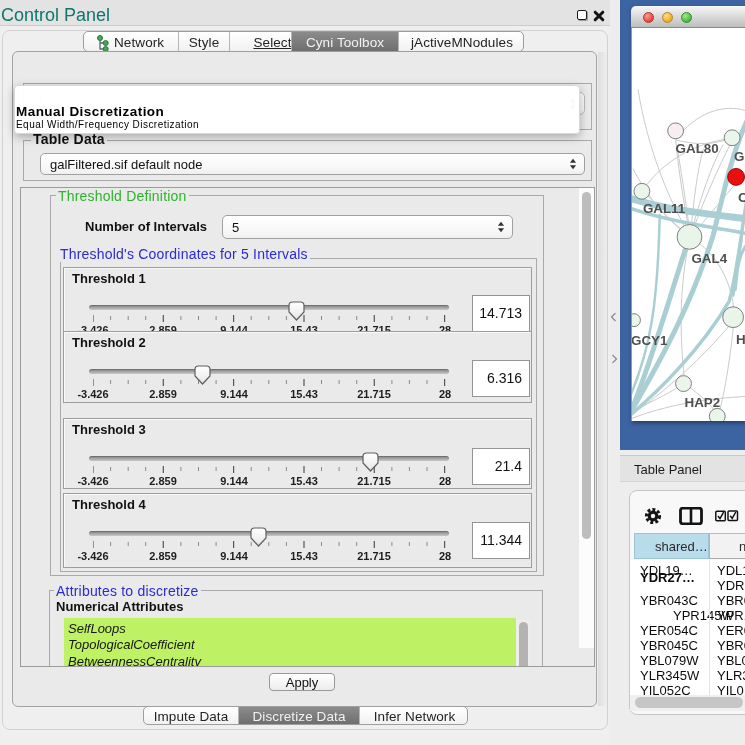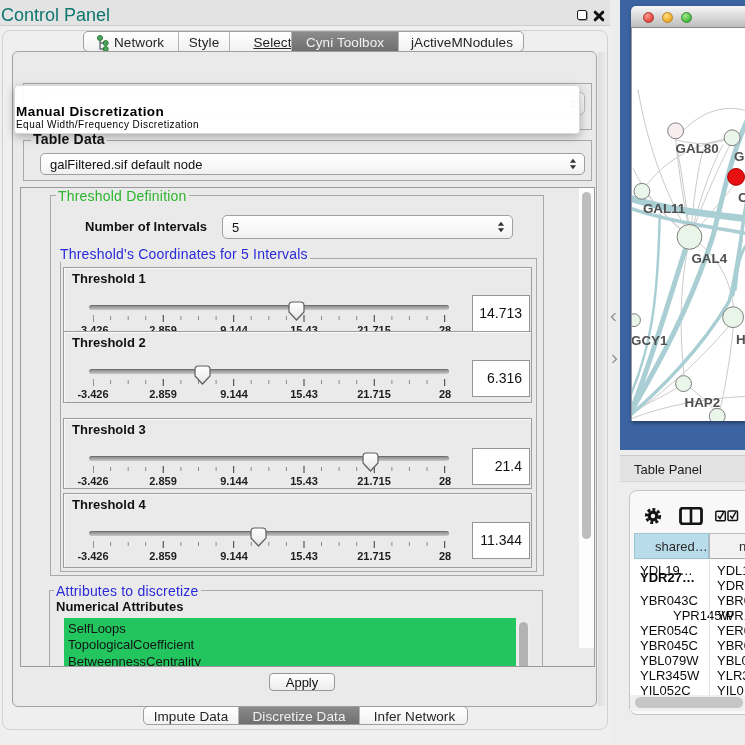--- a/index.html
+++ b/index.html
@@ -179,21 +179,21 @@
       <svg class="abs thumb" style="left:186px;top:33px;" width="17" height="20" viewBox="0 0 17 20">
           <path d="M1 4.5 Q1 1 4.5 1 L12.5 1 Q16 1 16 4.5 L16 11 L8.5 19 Z M16 11 L1 11 M1 11 L1 4.5" fill="none"></path>
           <path d="M1 4.5 Q1 1 4.5 1 L12.5 1 Q16 1 16 4.5 L16 11 L8.5 19 L1 11 Z" fill="url(#thg)" stroke="#5e5e5e" stroke-width="1.2"></path>
         </svg>
       <div class="valbox" style="top:28px;">11.344</div>
     </div>
 
     <div class="grp" style="left:28px;top:402px;width:494px;height:80px;"></div>
     <div class="grplbl" style="left:33px;top:395px;color:#2a2ad8;">Attributes to discretize</div>
     <div class="abs b" style="left:35px;top:411px;font-size:13px;color:#111;">Numerical Attributes</div>
-    <div class="abs" style="left:43px;top:430px;width:452px;height:50px;background:#22c55e;">
+    <div class="abs" style="left:43px;top:430px;width:452px;height:50px;background:#bef264;font-style:italic;">
       <div class="abs" style="left:4px;top:3px;font-size:13px;color:#151515;">SelfLoops</div>
       <div class="abs" style="left:4px;top:19px;font-size:13px;color:#151515;">TopologicalCoefficient</div>
       <div class="abs" style="left:4px;top:36px;font-size:13px;color:#151515;">BetweennessCentrality</div>
     </div>
     <div class="abs" style="left:495px;top:432px;width:14px;height:48px;background:#ededed;">
       <div class="abs" style="left:3px;top:2px;width:9px;height:46px;background:#b3b3b3;border-radius:5px 5px 0 0;"></div>
     </div>
   </div>
 
   <div class="abs" style="left:579px;top:188px;width:15px;height:460px;background:#fcfcfc;"></div>

